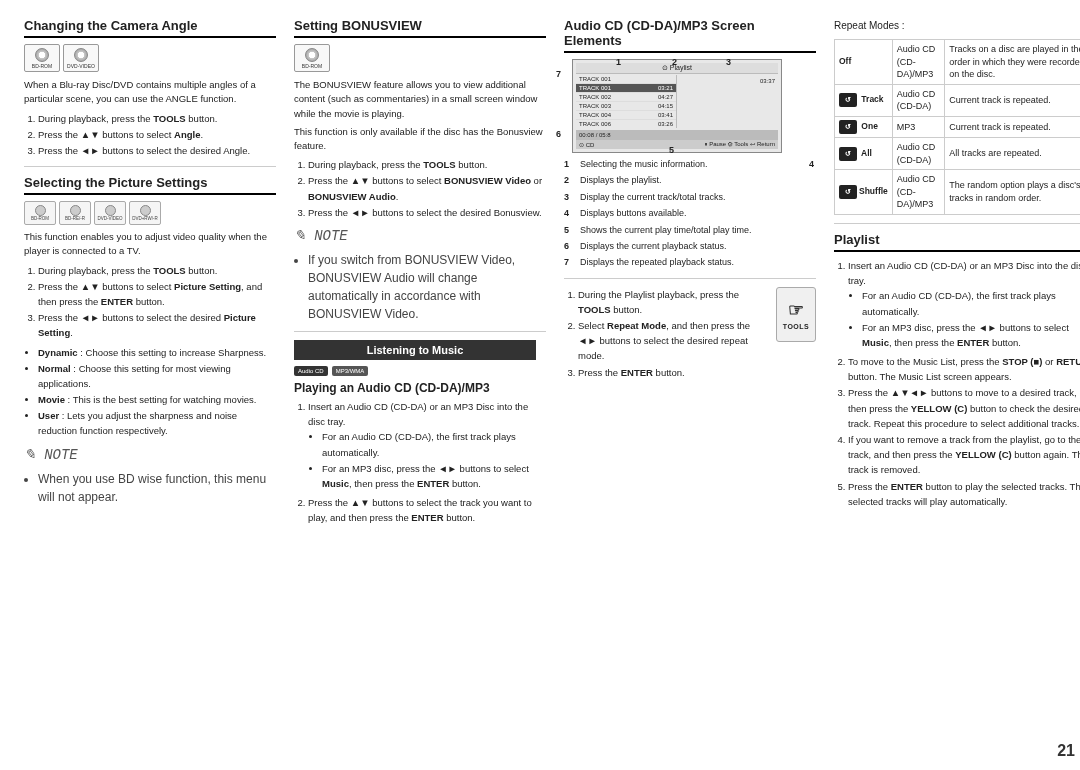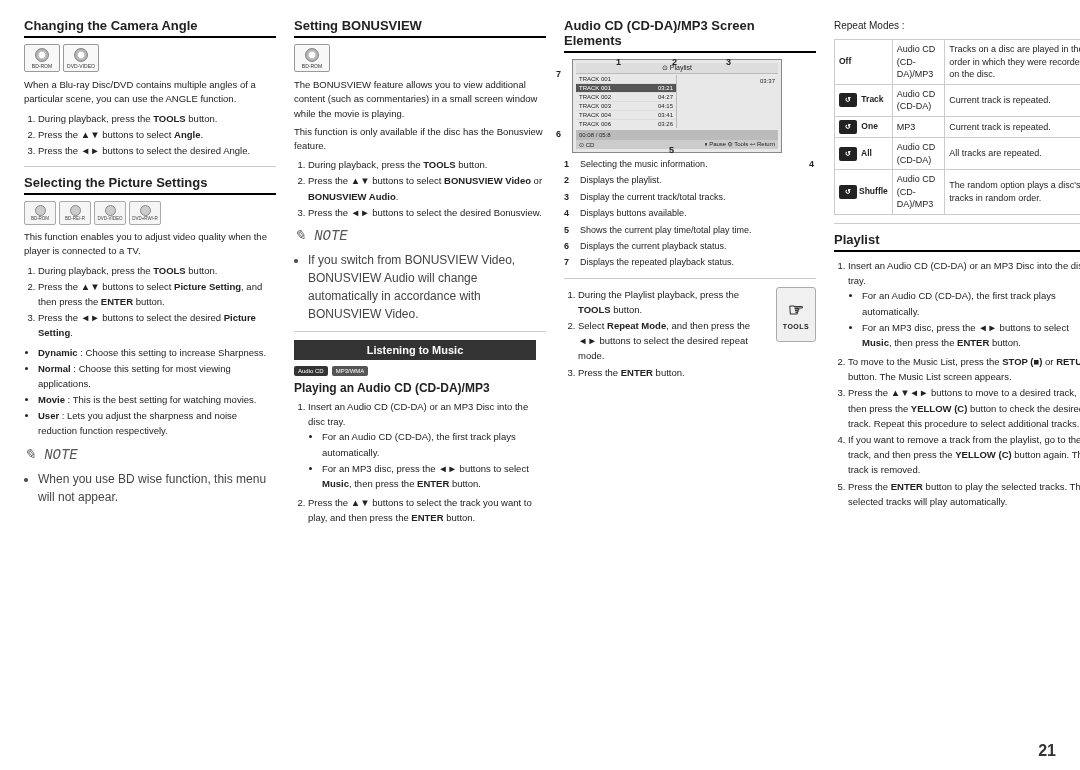--- a/index.html
+++ b/index.html
@@ -163,21 +163,21 @@
     }
     .num-label {
       font-weight: bold;
       min-width: 12px;
     }
 
     
     .page-number {
       position: absolute;
       bottom: 10px;
-      right: 24px;
+      right: 5px;
       font-size: 16px;
       font-weight: bold;
       color: #333;
     }
 
     .bold { font-weight: bold; }
 
     
     .pic-icons {
       display: flex;

